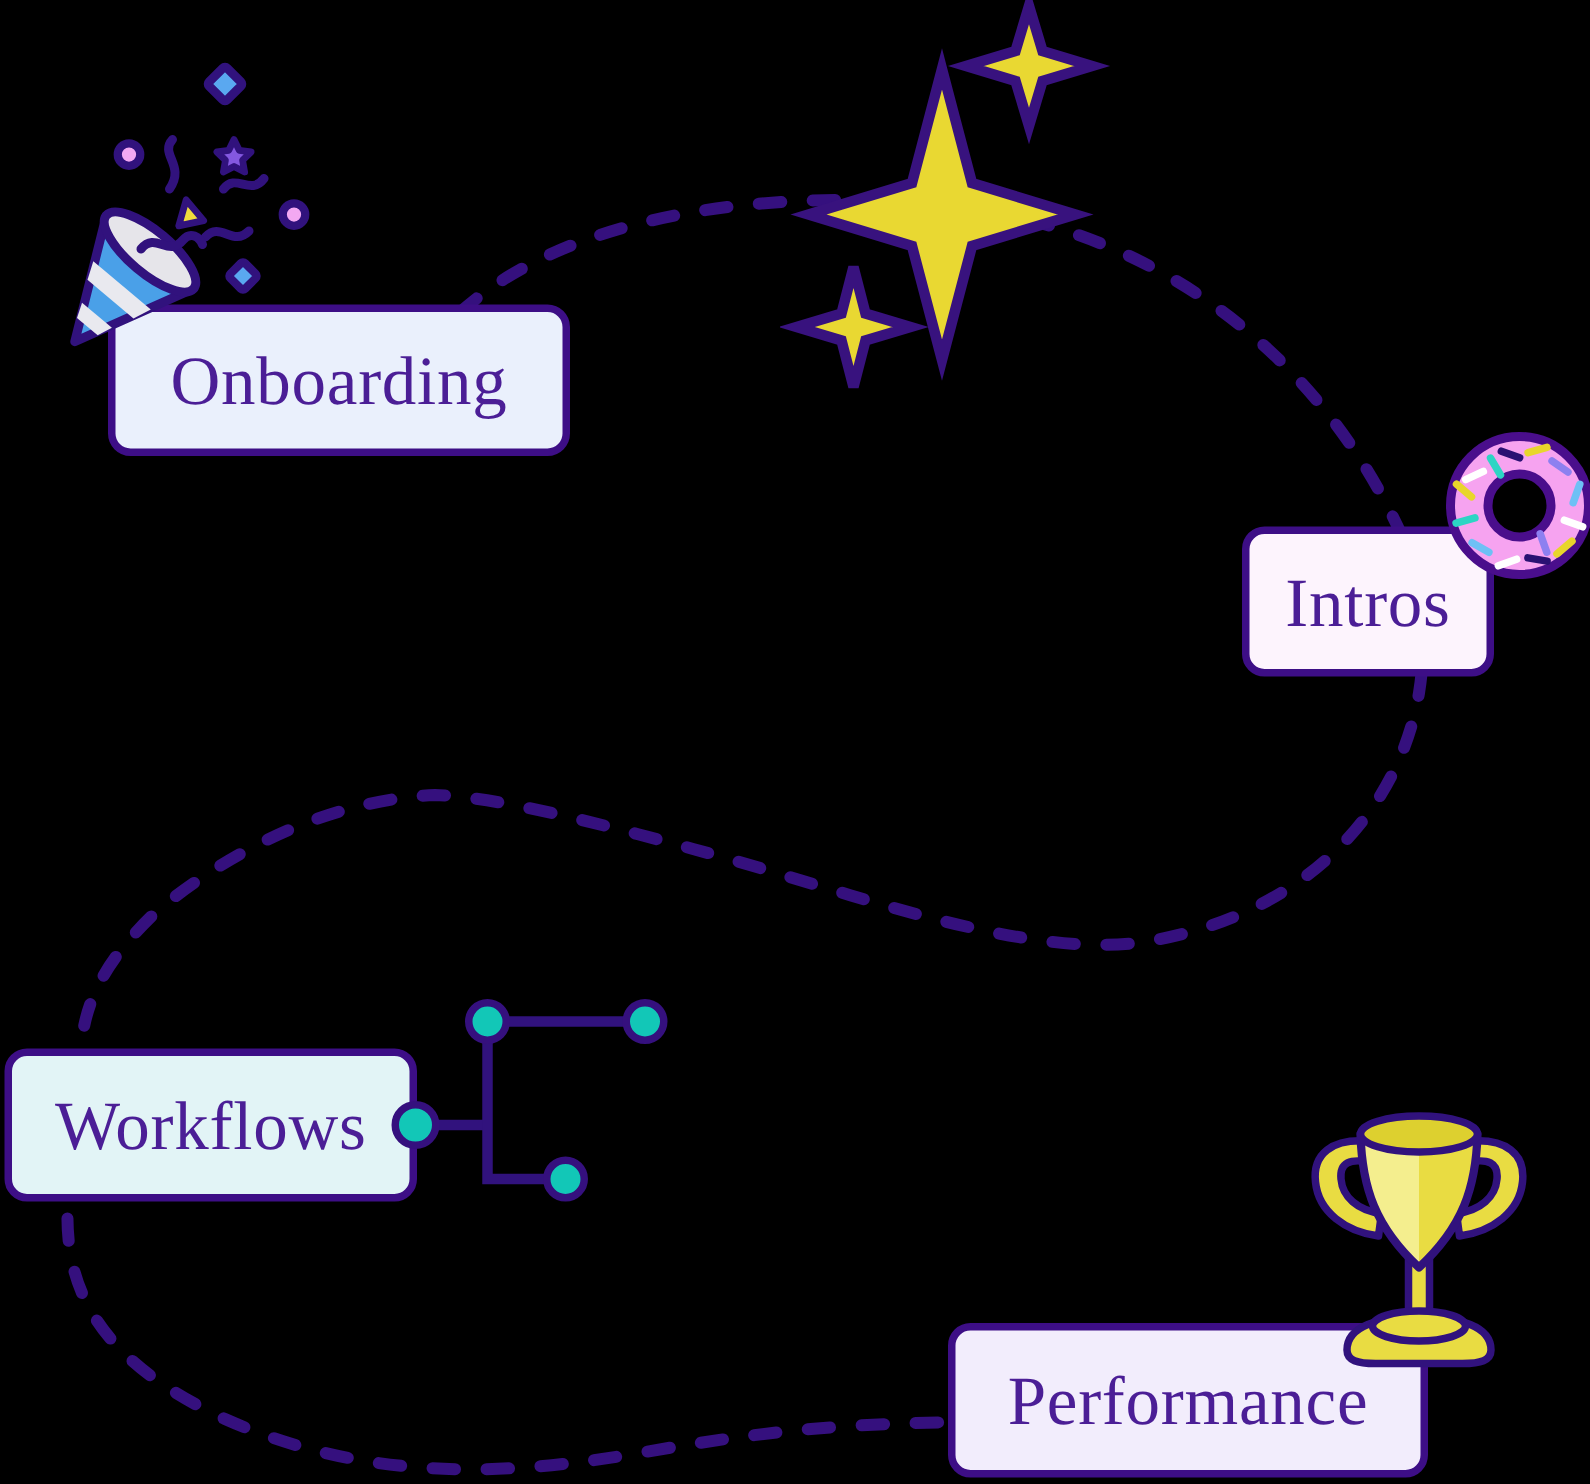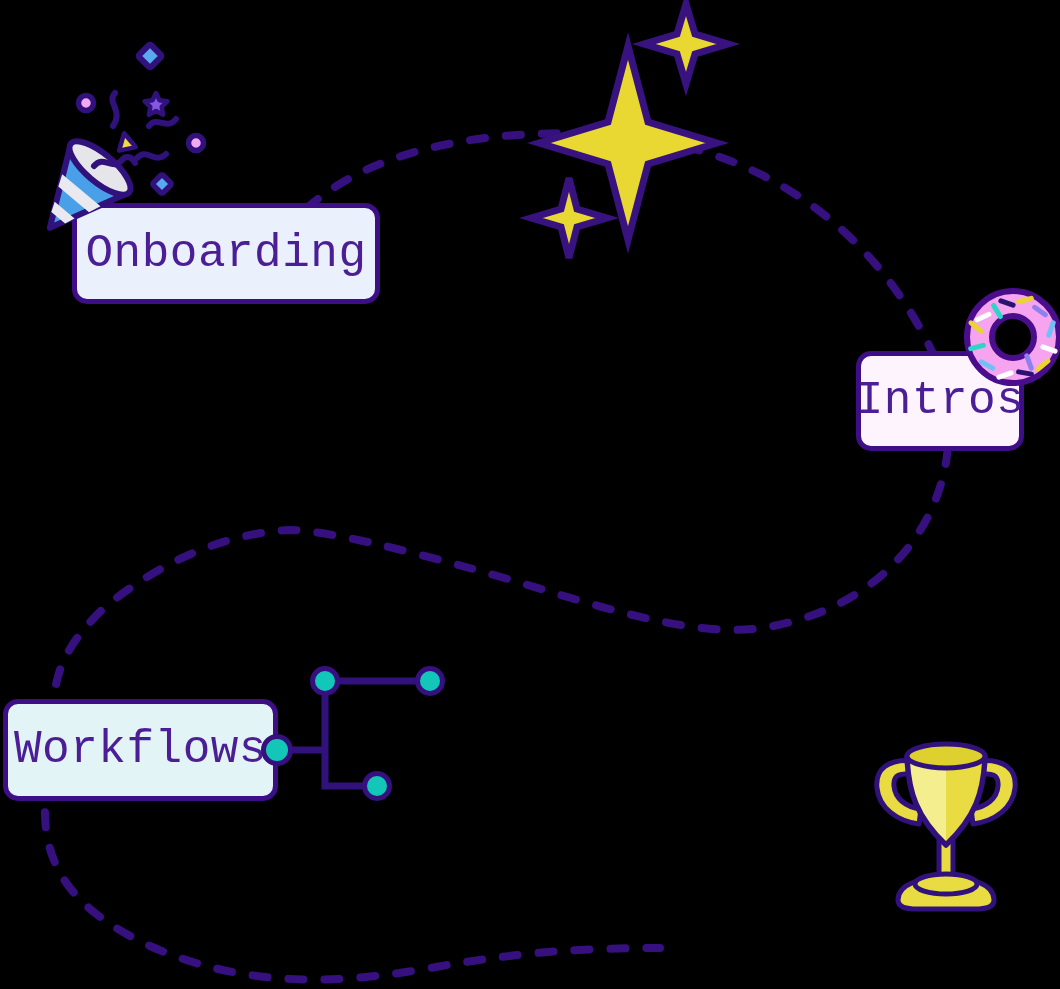--- a/index.html
+++ b/index.html
@@ -1,32 +1,32 @@
 <!DOCTYPE html>
 <html><head>
 <meta charset="utf-8">
 <style>
   html,body{margin:0;padding:0;background:#000;}
   .canvas{
     position:relative;width:1060px;height:989px;background:#000;
-    overflow:hidden;font-family:Liberation Mono, monospace;
+    overflow:hidden;font-family:Liberation Serif, serif;
   }
   .layer{position:absolute;left:0;top:0;}
   svg{display:block;}
   .label-box{
     position:absolute;box-sizing:border-box;
     border:5px solid #3d0e86;border-radius:15px;
     display:flex;align-items:center;justify-content:center;
     z-index:2;
   }
   .label-box span{
     color:#4b1e96;font-size:46px;letter-spacing:.5px;white-space:nowrap;
   }
   .box-onboarding{left:72px;top:203px;width:308px;height:101px;background:#eaf0fc;}
-  .box-intros{left:828px;top:351px;width:168px;height:100px;background:#fdf4fd;margin-left:28px;}
+  .box-intros{left:828px;top:351px;width:168px;height:100px;background:#fdf4fd;}
   .box-workflows{left:3px;top:699px;width:275px;height:102px;background:#e2f4f6;text-align:right;}
   .box-performance{left:632px;top:882px;width:320px;height:103px;background:#f2edfc;}
   .path-layer{z-index:1;}
   .icon-layer{position:absolute;z-index:3;}
 </style>
 </head>
 <body>
 
 <div class="canvas">
 
@@ -47,20 +47,23 @@
   </svg>
 
   <div class="label-box box-onboarding">
     <span>Onboarding</span>
   </div>
   <div class="label-box box-intros">
     <span>Intros</span>
   </div>
   <div class="label-box box-workflows">
     <span>Workflows</span>
+  </div>
+  <div class="label-box box-performance">
+    <span>Performance</span>
   </div>
 
   <svg class="icon-layer" style="left:30px;top:30px" width="220" height="215" viewBox="0 0 220 215">
 
     <g transform="translate(70,138) rotate(40)">
       <path d="M -38 0 L 0 78 L 38 0 Z" fill="#4aa0e8" stroke="#31127d" stroke-width="6" stroke-linejoin="round"></path>
       <path d="M -25 29 L 25 29 L 20 41 L -20 41 Z" fill="#e9e9ef"></path>
       <path d="M -13 55 L 13 55 L 9 65 L -9 65 Z" fill="#e9e9ef"></path>
       <ellipse cx="0" cy="0" rx="38" ry="14" fill="#e6e5ea" stroke="#31127d" stroke-width="6"></ellipse>
     </g>

